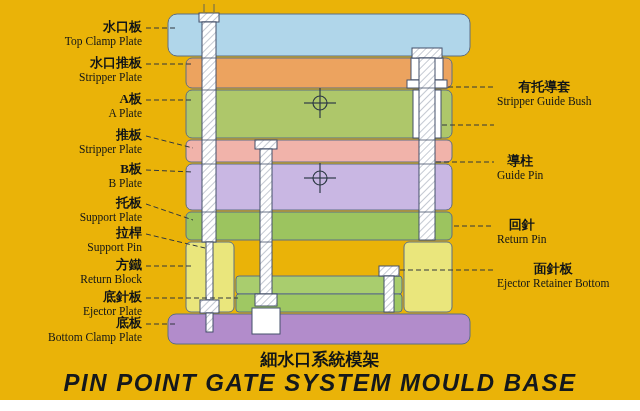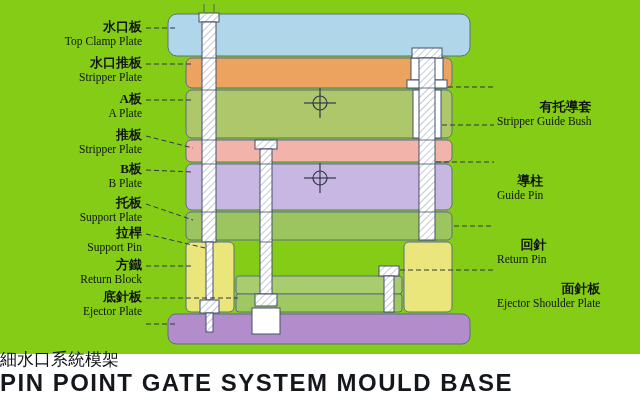--- a/index.html
+++ b/index.html
@@ -1,31 +1,31 @@
 <!DOCTYPE html>
 <html><head>
 <meta charset="utf-8">
 <style>
   * { margin:0; padding:0; box-sizing:border-box; }
   html,body { width:640px; height:411px; }
   body { background:#ffffff; font-family:"Liberation Serif", serif; position:relative; overflow:hidden; }
-  .canvas { position:relative; width:640px; height:354px; background:#84cc16; }
+  .canvas { position:relative; width:640px; height:400px; background:#eab308; }
   svg.diagram { position:absolute; top:0; left:0; }
 
   .lbl { position:absolute; line-height:1.15; color:#101418; }
   .lbl .zh { font-size:13px; font-weight:bold; }
   .lbl .en { font-size:11.5px; font-weight:normal; }
   .lbl.left  { right:498px; text-align:right; white-space:nowrap; }
-  .lbl.right { left:497px;  text-align:right;  white-space:nowrap;margin-top:20px; }
+  .lbl.right { left:497px;  text-align:center;  white-space:nowrap; }
 
-  .title-zh { position:absolute; top:348px; left:0; width:640px; 
-              font-size:17px; font-weight:normal; color:#101418; }
-  .title-en { position:absolute; top:369px; left:0; width:640px; 
+  .title-zh { position:absolute; top:348px; left:0; width:640px; text-align:center;
+              font-size:17px; font-weight:bold; color:#101418; }
+  .title-en { position:absolute; top:369px; left:0; width:640px; text-align:center;
               font-family:"Liberation Sans", sans-serif; font-size:24px; font-weight:bold;
-              letter-spacing:1.5px; color:#14181c; }
+              letter-spacing:1.5px; color:#14181c;font-style:italic; }
 
   .plate      { stroke:#5c6e86; stroke-width:1; }
   .white-part { fill:#ffffff; stroke:#44506b; stroke-width:1; }
   .hatch-part { fill:url(#hatch); stroke:#44506b; stroke-width:1; }
   .pdiv       { stroke:#44506b; stroke-width:0.8; }
   .cmark      { stroke:#2e3a46; stroke-width:1.2; fill:none; }
   .leaders line { stroke:#30373f; stroke-width:1; stroke-dasharray:5 3; }
 </style>
 </head>
 <body>
@@ -158,34 +158,38 @@
     <div class="en">Support Plate</div>
   </div>
   <div class="lbl left" style="top:258px">
     <div class="zh">方鐵</div>
     <div class="en">Return Block</div>
   </div>
   <div class="lbl left" style="top:290px">
     <div class="zh">底針板</div>
     <div class="en">Ejector Plate</div>
   </div>
+  <div class="lbl left" style="top:316px">
+    <div class="zh">底板</div>
+    <div class="en">Bottom Clamp Plate</div>
+  </div>
 
   <div class="lbl right" style="top:80px">
     <div class="zh">有托導套</div>
     <div class="en">Stripper Guide Bush</div>
   </div>
   <div class="lbl right" style="top:154px">
     <div class="zh">導柱</div>
     <div class="en">Guide Pin</div>
   </div>
   <div class="lbl right" style="top:218px">
     <div class="zh">回針</div>
     <div class="en">Return Pin</div>
   </div>
   <div class="lbl right" style="top:262px">
     <div class="zh">面針板</div>
-    <div class="en">Ejector Shoulder Plate</div>
+    <div class="en">Ejector Retainer Bottom</div>
   </div>
 
   <div class="title-zh">細水口系統模架</div>
   <div class="title-en">PIN POINT GATE SYSTEM MOULD BASE</div>
 
 </div>
 
 </body></html>

